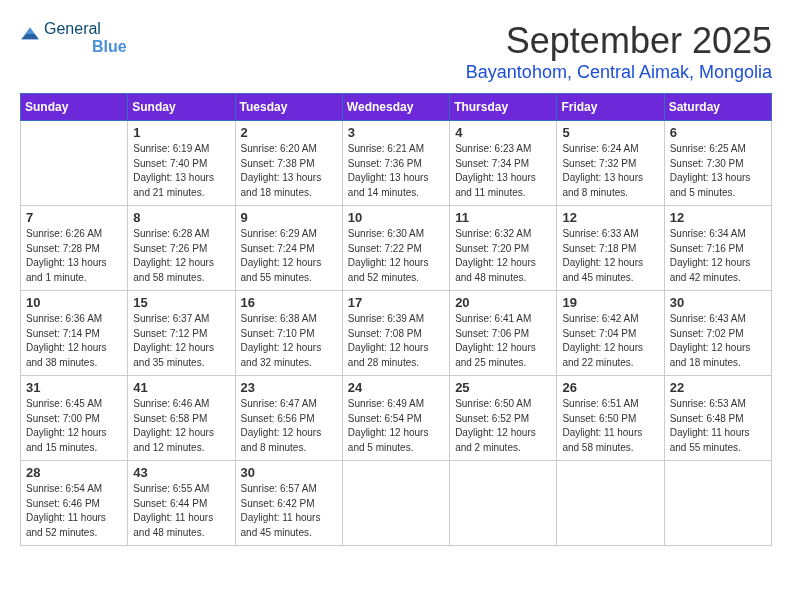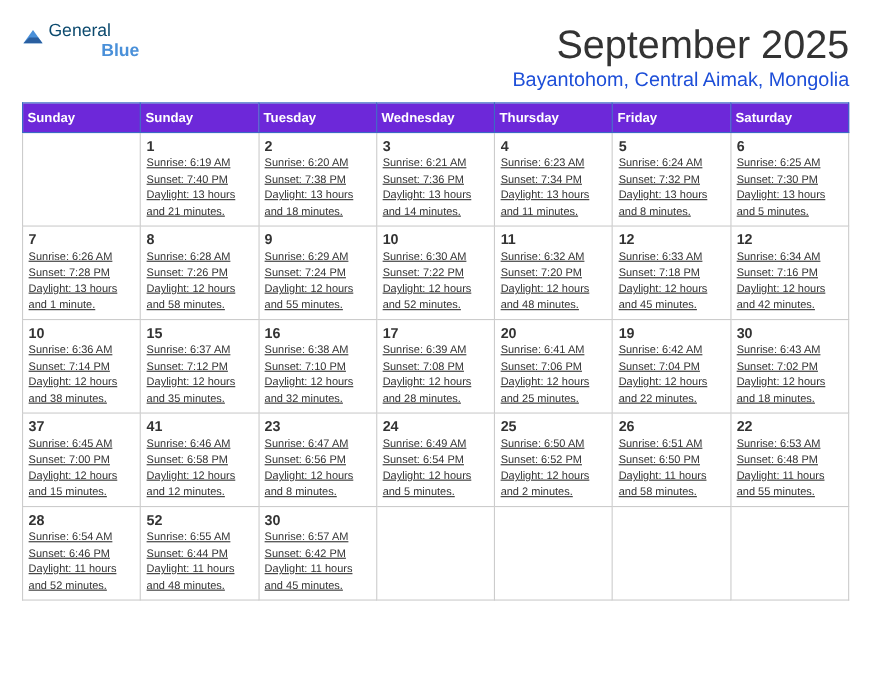--- a/index.html
+++ b/index.html
@@ -76,21 +76,20 @@
       font-size: 13px;
       font-weight: bold;
       color: #333;
       display: block;
       margin-bottom: 2px;
     }
     .day-info {
       color: #333;
       font-size: 10px;
       line-height: 1.45;
-      text-decoration: underline;
     }
     tbody tr:nth-child(odd) td {
       background-color: #fff;
     }
   </style>
 </head>
 <body>
 
 <div class="header">
   <div class="logo">
@@ -210,21 +209,21 @@
           <span class="day-number">19</span>
           <div class="day-info">Sunrise: 6:42 AM<br>Sunset: 7:04 PM<br>Daylight: 12 hours<br>and 22 minutes.</div>
         </td>
         <td>
           <span class="day-number">30</span>
           <div class="day-info">Sunrise: 6:43 AM<br>Sunset: 7:02 PM<br>Daylight: 12 hours<br>and 18 minutes.</div>
         </td>
       </tr>
       <tr>
         <td>
-          <span class="day-number">37</span>
+          <span class="day-number">31</span>
           <div class="day-info">Sunrise: 6:45 AM<br>Sunset: 7:00 PM<br>Daylight: 12 hours<br>and 15 minutes.</div>
         </td>
         <td>
           <span class="day-number">41</span>
           <div class="day-info">Sunrise: 6:46 AM<br>Sunset: 6:58 PM<br>Daylight: 12 hours<br>and 12 minutes.</div>
         </td>
         <td>
           <span class="day-number">23</span>
           <div class="day-info">Sunrise: 6:47 AM<br>Sunset: 6:56 PM<br>Daylight: 12 hours<br>and 8 minutes.</div>
         </td>
@@ -244,21 +243,21 @@
           <span class="day-number">22</span>
           <div class="day-info">Sunrise: 6:53 AM<br>Sunset: 6:48 PM<br>Daylight: 11 hours<br>and 55 minutes.</div>
         </td>
       </tr>
       <tr>
         <td>
           <span class="day-number">28</span>
           <div class="day-info">Sunrise: 6:54 AM<br>Sunset: 6:46 PM<br>Daylight: 11 hours<br>and 52 minutes.</div>
         </td>
         <td>
-          <span class="day-number">52</span>
+          <span class="day-number">43</span>
           <div class="day-info">Sunrise: 6:55 AM<br>Sunset: 6:44 PM<br>Daylight: 11 hours<br>and 48 minutes.</div>
         </td>
         <td>
           <span class="day-number">30</span>
           <div class="day-info">Sunrise: 6:57 AM<br>Sunset: 6:42 PM<br>Daylight: 11 hours<br>and 45 minutes.</div>
         </td>
         <td></td>
         <td></td>
         <td></td>
         <td></td>

